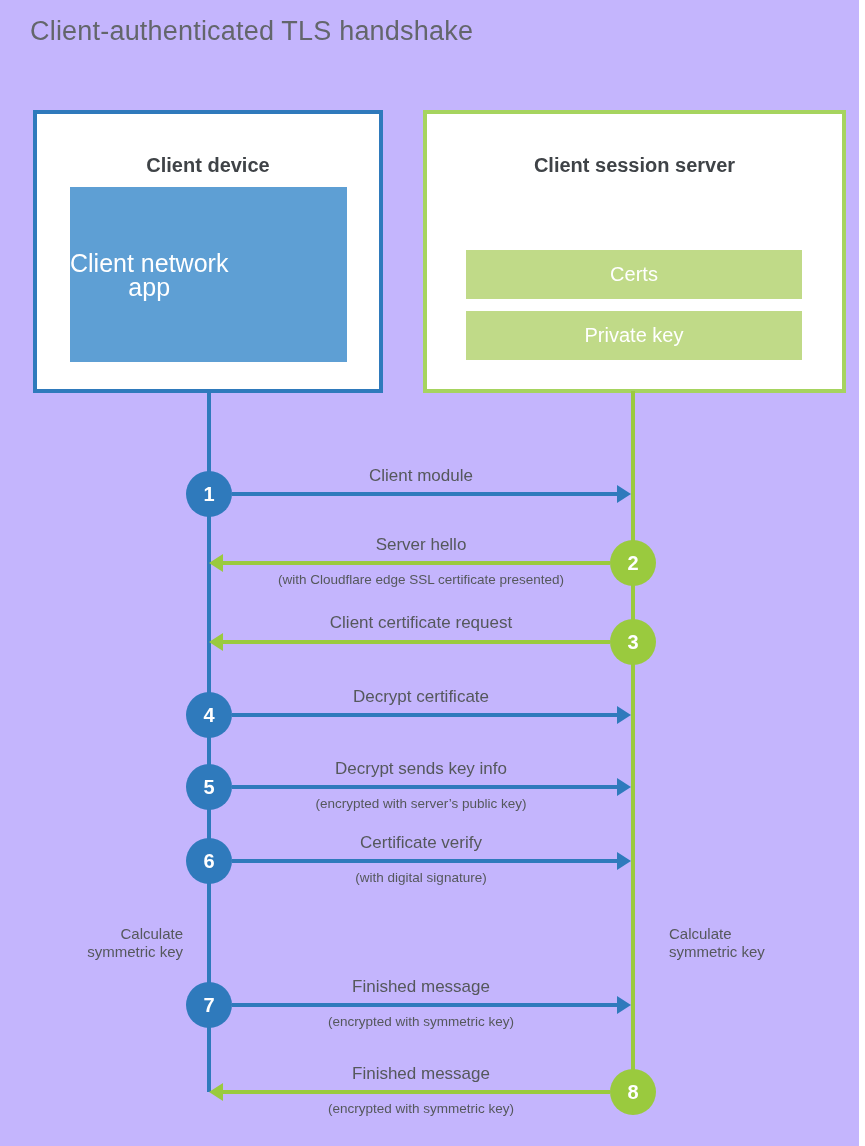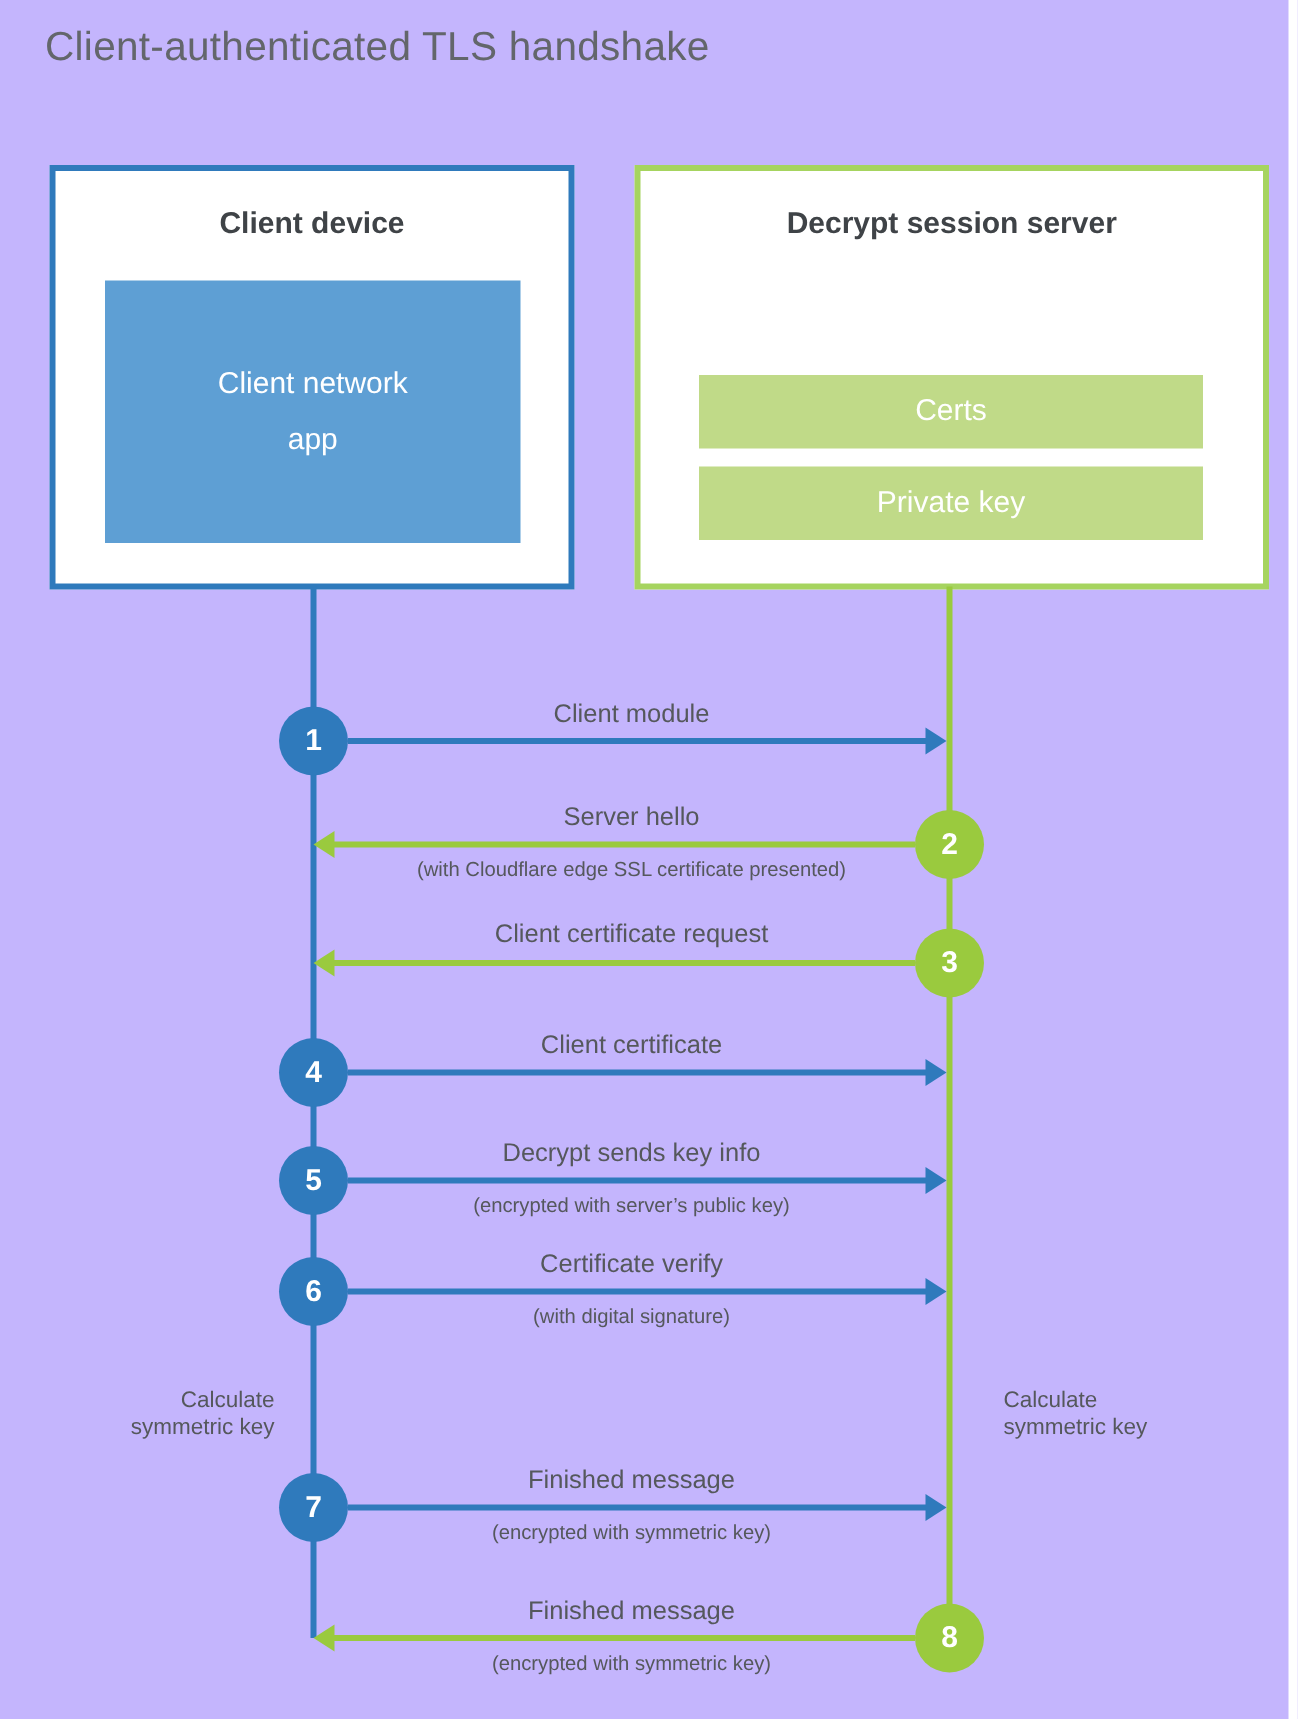--- a/index.html
+++ b/index.html
@@ -29,39 +29,39 @@
     background: #ffffff;
   }
   .server-box {
     position: absolute;
     left: 423px; top: 110px;
     width: 423px; height: 283px;
     border: 4px solid #a6d45f;
     background: #ffffff;
   }
   .box-title {
-    margin-top: 24px;
+    margin-top: 40px;
     text-align: center;
     font-size: 20px;
     font-weight: bold;
     color: #3f4347;
   }
   .app-box {
     position: absolute;
     left: 70px; top: 187px;
     width: 277px; height: 175px;
     background: #5e9fd4;
     color: #ffffff;
-    font-size: 20px;
+    font-size: 25px;
     display: flex;
     align-items: center;
-    justify-content: center;
+    justify-content: flex-start;
     text-align: center;
     white-space: pre-line;
-    line-height: 37px;
+    line-height: 24px;
   }
   .server-bar {
     position: absolute;
     left: 466px;
     width: 336px; height: 49px;
     background: #c0da88;
     color: #ffffff;
     font-size: 20px;
     display: flex;
     align-items: center;
@@ -150,21 +150,21 @@
 
   <div class="client-box">
     <h2 class="box-title">Client device</h2>
   </div>
   <div class="app-box">
     <span>Client network
 app</span>
   </div>
 
   <div class="server-box">
-    <h2 class="box-title">Decrypt session server</h2>
+    <h2 class="box-title">Client session server</h2>
   </div>
   <div class="server-bar bar-2">
     <span>Certs</span>
   </div>
   <div class="server-bar bar-3">
     <span>Private key</span>
   </div>
 
   <div class="lifeline blue"></div>
   <div class="lifeline green"></div>
@@ -188,21 +188,21 @@
 
   <div class="step green s3">
     <div class="label">Client certificate request</div>
     <div class="arrow"></div>
     <div class="circle">
       <span>3</span>
     </div>
   </div>
 
   <div class="step blue s4">
-    <div class="label">Client certificate</div>
+    <div class="label">Decrypt certificate</div>
     <div class="arrow"></div>
     <div class="circle">
       <span>4</span>
     </div>
   </div>
 
   <div class="step blue s5">
     <div class="label">Decrypt sends key info</div>
     <div class="arrow"></div>
     <div class="sublabel">(encrypted with server’s public key)</div>

